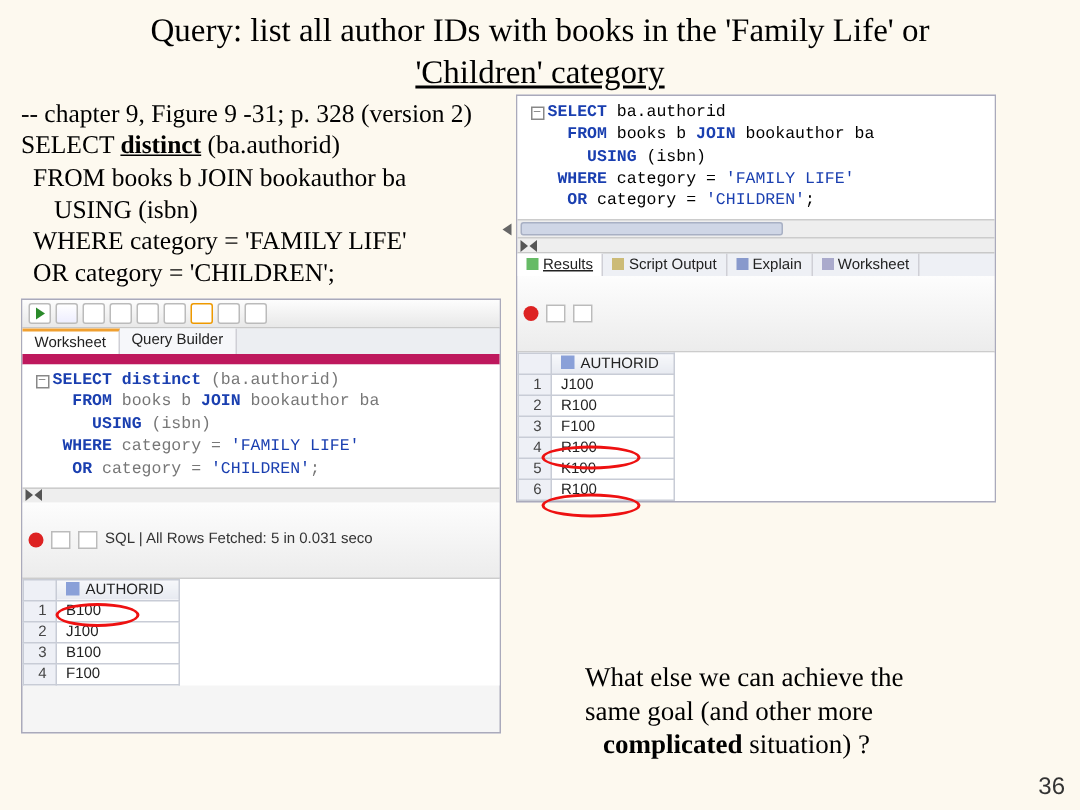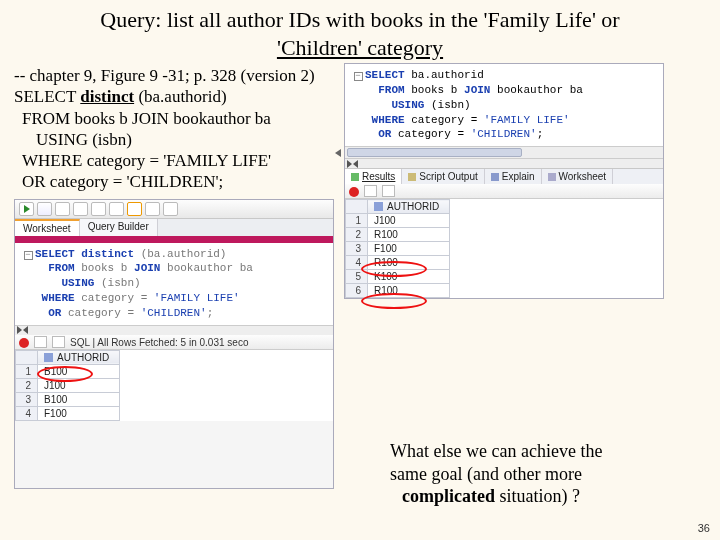--- a/index.html
+++ b/index.html
@@ -66,41 +66,41 @@
   .hscroll .thumb{position:absolute;left:2px;top:1px;height:9px;width:55%;background:#cfd6e6;border:1px solid #a8b0c4;border-radius:2px;}
   .hscroll::before,.hscroll::after{content:"";position:absolute;top:2px;width:0;height:0;border-top:4px solid transparent;border-bottom:4px solid transparent;}
   .hscroll::before{left:-10px;border-right:6px solid #666;}
 
   .result-tabs{display:flex;background:#eef0f5;border-top:1px solid #c8c8c8;}
   .result-tabs .rtab{padding:2px 6px;font-size:10px;border-right:1px solid #cfcfd6;}
   .result-tabs .rtab.active{background:#fff;text-decoration:underline;}
   .result-tabs .rtab .ri{display:inline-block;width:8px;height:8px;background:#6b6;margin-right:3px;vertical-align:-1px;}
   .result-tabs .close{color:#c33;font-weight:bold;padding:0 4px;}
 
-  .status-bar{display:flex;align-items:flex-end;gap:5px;padding:1px 4px;background:linear-gradient(#fdfdfd,#ececec);border-bottom:1px solid #ccc;}
+  .status-bar{display:flex;align-items:center;gap:5px;padding:19px 4px;background:linear-gradient(#fdfdfd,#ececec);border-bottom:1px solid #ccc;}
   .pin{width:10px;height:10px;}
   .pin.red{background:#d22;border-radius:50%;}
   .sbtn{width:13px;height:12px;border:1px solid #bbb;background:#fff;}
   .status-txt{font-size:10px;color:#333;}
 
   .grid{background:#fff;font-size:10px;}
   .grid table{border-collapse:collapse;width:auto;}
   .grid th,.grid td{border:1px solid #c8ccd6;padding:1px 10px 1px 6px;text-align:left;white-space:nowrap;}
   .grid th{background:linear-gradient(#f7f8fb,#e7eaf1);font-weight:normal;}
   .grid th.rownum, .grid td.rownum{background:#eef0f6;color:#444;text-align:right;padding-right:6px;width:22px;}
   .colicon{display:inline-block;width:9px;height:9px;background:#8aa0d8;margin-right:4px;vertical-align:-1px;}
 
   .oval{position:absolute;border:2px solid #e11;border-radius:50%;pointer-events:none;}
 
   .question{
     position:absolute; left:390px; top:440px; width:310px;
     font-size:18px; line-height:1.25;
   }
   .question .bold{font-weight:bold;margin-left:12px;}
-  .slidenum{position:absolute;right:10px;bottom:6px;font-size:11px;color:#333;font-family:Arial,sans-serif;}
+  .slidenum{position:absolute;right:10px;bottom:6px;font-size:16px;color:#333;font-family:Arial,sans-serif;}
 
   
   .left-panel{height:290px;position:relative;}
   .left-panel .code-area{color:#777;}
   .left-panel .grid{position:relative;}
 
   
   .right-panel{position:relative;}
   .right-panel .code-area{font-size:11px;}
   .tri-arrows{height:10px;background:#eee;border-top:1px solid #ccc;display:flex;align-items:center;padding:0 2px;gap:1px;}

